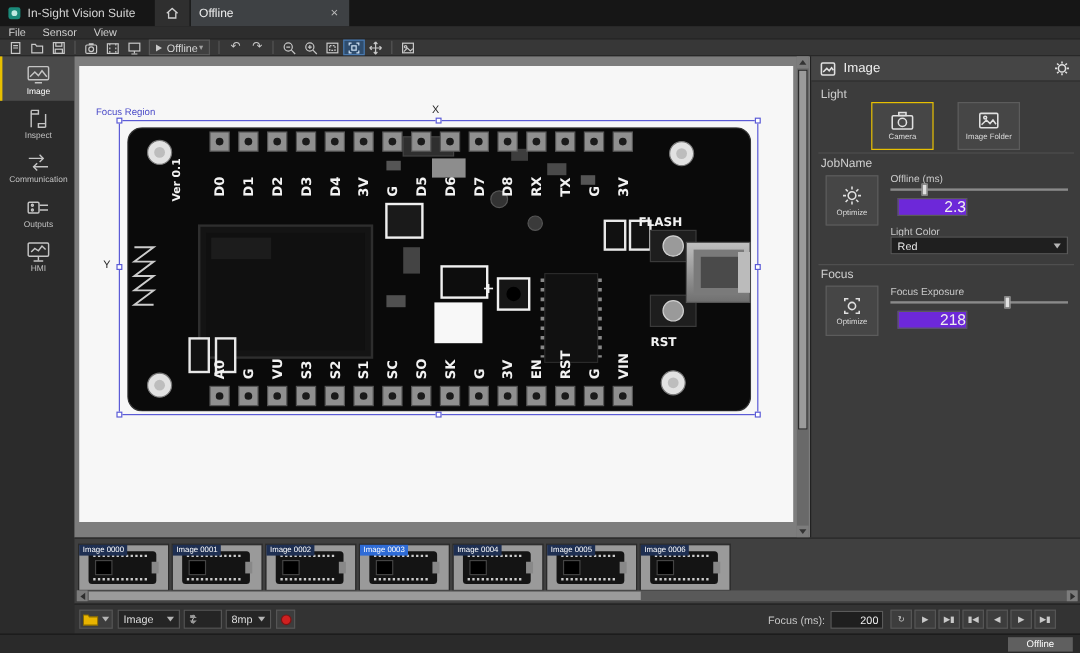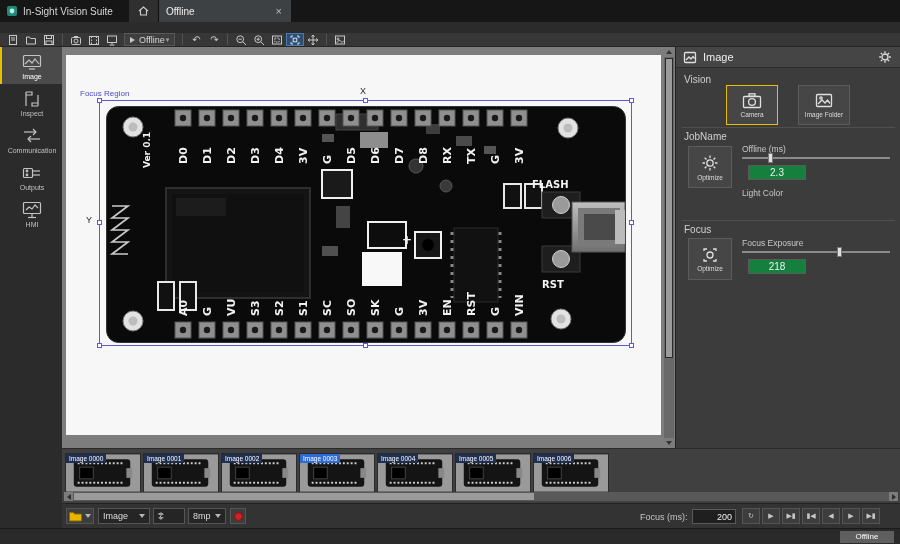--- a/index.html
+++ b/index.html
@@ -70,21 +70,21 @@
   .divider{position:absolute;left:6px;width:213px;height:1px;background:#4f4f4f;}
   .big-btn{position:absolute;width:52px;height:40px;background:#464646;border:1px solid #5c5c5c;display:flex;flex-direction:column;align-items:center;justify-content:center;cursor:pointer;}
   .big-btn span{color:#ddd;font-size:6.5px;margin-top:2px;text-align:center;line-height:7px;}
   .big-btn.sel{border:1px solid #e8c000;}
   .opt-btn{position:absolute;left:12px;width:44px;height:42px;background:#464646;border:1px solid #5c5c5c;display:flex;flex-direction:column;align-items:center;justify-content:center;cursor:pointer;}
   .opt-btn span{color:#ddd;font-size:6.5px;margin-top:2px;}
   .ctl-label{position:absolute;left:66px;color:#c8c8c8;font-size:8.5px;}
   .slider{position:absolute;left:66px;width:148px;height:10px;cursor:pointer;}
   .slider .track{position:absolute;left:0;top:4px;width:100%;height:2px;background:#8a8a8a;}
   .slider .handle{position:absolute;top:0;width:5px;height:10px;background:#e0e0e0;border:1px solid #777;}
-  .val-box{position:absolute;left:72px;width:58px;height:15px;background:#15803d;border:1px solid #5a5a5a;color:#eee;font-size:10px;text-align:center;}
+  .val-box{position:absolute;left:72px;width:58px;height:15px;background:#6d28d9;border:1px solid #5a5a5a;color:#eee;font-size:13px;text-align:right;}
   .spin{position:absolute;display:flex;flex-direction:column;justify-content:center;gap:2px;}
   .spin i{display:block;width:0;height:0;border-left:3px solid transparent;border-right:3px solid transparent;}
   .spin .up{border-bottom:3px solid #999;}
   .spin .dn{border-top:3px solid #999;}
   .dropdown{position:absolute;background:#1f1f1f;border:1px solid #5a5a5a;color:#e5e5e5;font-size:9px;display:flex;align-items:center;justify-content:space-between;padding:0 5px;cursor:pointer;}
   .dd-chev{width:0;height:0;border-left:3.5px solid transparent;border-right:3.5px solid transparent;border-top:4px solid #b5b5b5;}
   .panel-icon{stroke:#e0e0e0;fill:none;stroke-width:1.3;}
 
   
   #filmstrip{position:absolute;left:62px;top:448px;width:838px;height:55px;background:#404040;border-top:1px solid #2a2a2a;}
@@ -128,20 +128,25 @@
       <svg width="11" height="10" viewBox="0 0 11 10">
           <path d="M1,5 L5.5,1 L10,5 M2.5,4.5 V9 h6 V4.5" stroke="#cfcfcf" fill="none" stroke-width="1.1"></path>
         </svg>
     </div>
     <div id="tab-job" class="tab">
       <span>Offline</span>
       <span id="tab-close">×</span>
     </div>
   </div>
 
+  <div id="menubar">
+    <span class="menu-item">File</span>
+    <span class="menu-item">Sensor</span>
+    <span class="menu-item">View</span>
+  </div>
 
   <div id="toolbar">
     <span class="tb-btn">
         <svg width="12" height="12" viewBox="0 0 12 12">
           <rect x="2.5" y="1.5" width="7" height="9" stroke="#c8c8c8" fill="none"></rect>
           <line x1="4" y1="4" x2="8" y2="4" stroke="#c8c8c8"></line>
           <line x1="4" y1="6" x2="8" y2="6" stroke="#c8c8c8"></line>
         </svg>
       </span>
     <span class="tb-btn">
@@ -466,21 +471,21 @@
           <rect x="1.5" y="1.5" width="11" height="10" rx="1"></rect>
           <polyline points="3,9 6,6 8,8 10,5.5 11.5,7.5"></polyline>
         </svg>
       <span id="panel-title">Image</span>
       <svg id="panel-gear" class="panel-icon" width="14" height="14" viewBox="0 0 14 14">
           <circle cx="7" cy="7" r="3"></circle>
           <path d="M7,1.2 V3 M7,11 v1.8 M1.2,7 H3 M11,7 h1.8 M2.9,2.9 L4.2,4.2 M9.8,9.8 l1.3,1.3 M11.1,2.9 L9.8,4.2 M4.2,9.8 L2.9,11.1"></path>
         </svg>
     </div>
 
-    <span class="section-label" style="top:27px">Vision</span>
+    <span class="section-label" style="top:27px">Light</span>
     <div class="big-btn sel" style="left:50px;top:38px">
       <svg class="panel-icon" width="20" height="17" viewBox="0 0 20 17">
           <rect x="1.5" y="4.5" width="17" height="11" rx="1"></rect>
           <circle cx="10" cy="10" r="3.4"></circle>
           <rect x="7" y="1.8" width="6" height="2.4"></rect>
         </svg>
       <span>Camera</span>
     </div>
     <div class="big-btn" style="left:122px;top:38px">
       <svg class="panel-icon" width="20" height="17" viewBox="0 0 20 17">
@@ -500,20 +505,24 @@
         </svg>
       <span>Optimize</span>
     </div>
     <span class="ctl-label" style="top:97px">Offline (ms)</span>
     <div class="slider" style="top:106px">
       <div class="track"></div>
       <div class="handle" style="left:26px"></div>
     </div>
     <input class="val-box" style="top: 118px;" value="2.3">
     <span class="ctl-label" style="top:141px">Light Color</span>
+    <div class="dropdown" style="left:66px;top:150px;width:148px;height:15px">
+      <span>Red</span>
+      <span class="dd-chev"></span>
+    </div>
 
     <div class="divider" style="top:173px"></div>
     <span class="section-label" style="top:177px">Focus</span>
     <div class="opt-btn" style="top:191px">
       <svg class="panel-icon" width="18" height="16" viewBox="0 0 18 16">
           <path d="M3,4 V2 h3 M12,2 h3 v2 M15,12 v2 h-3 M6,14 H3 v-2"></path>
           <circle cx="9" cy="8" r="3"></circle>
         </svg>
       <span>Optimize</span>
     </div>

